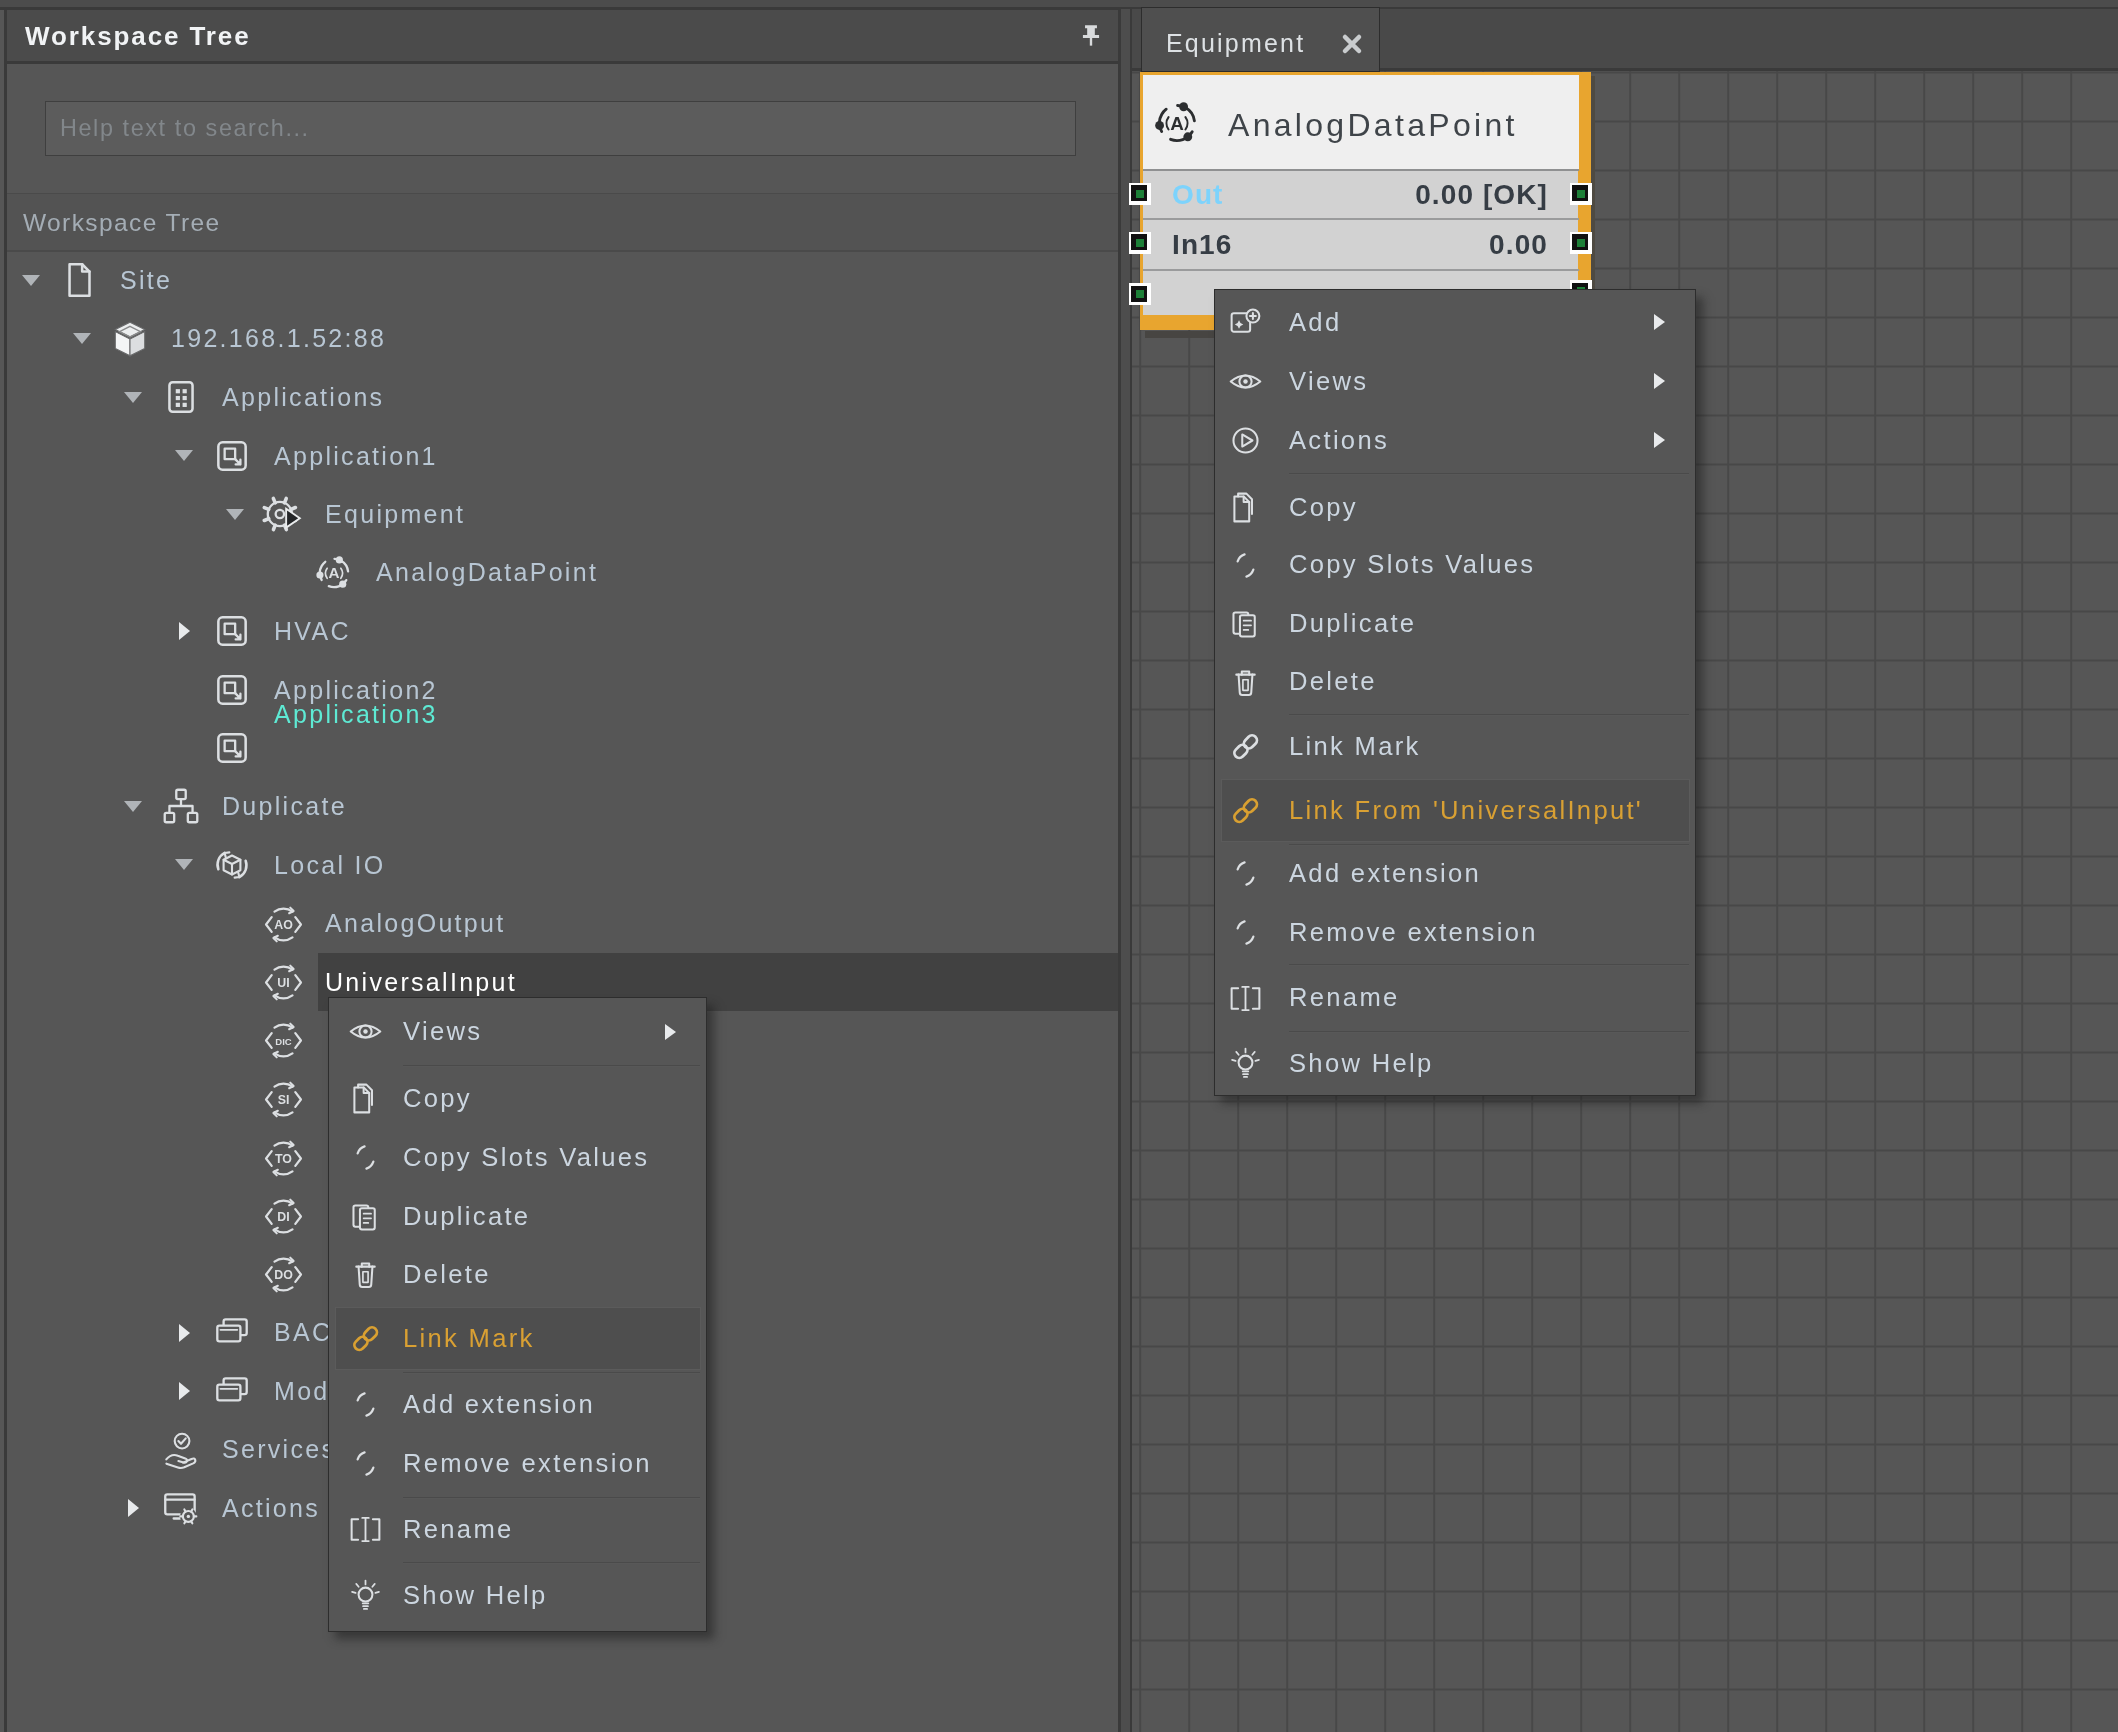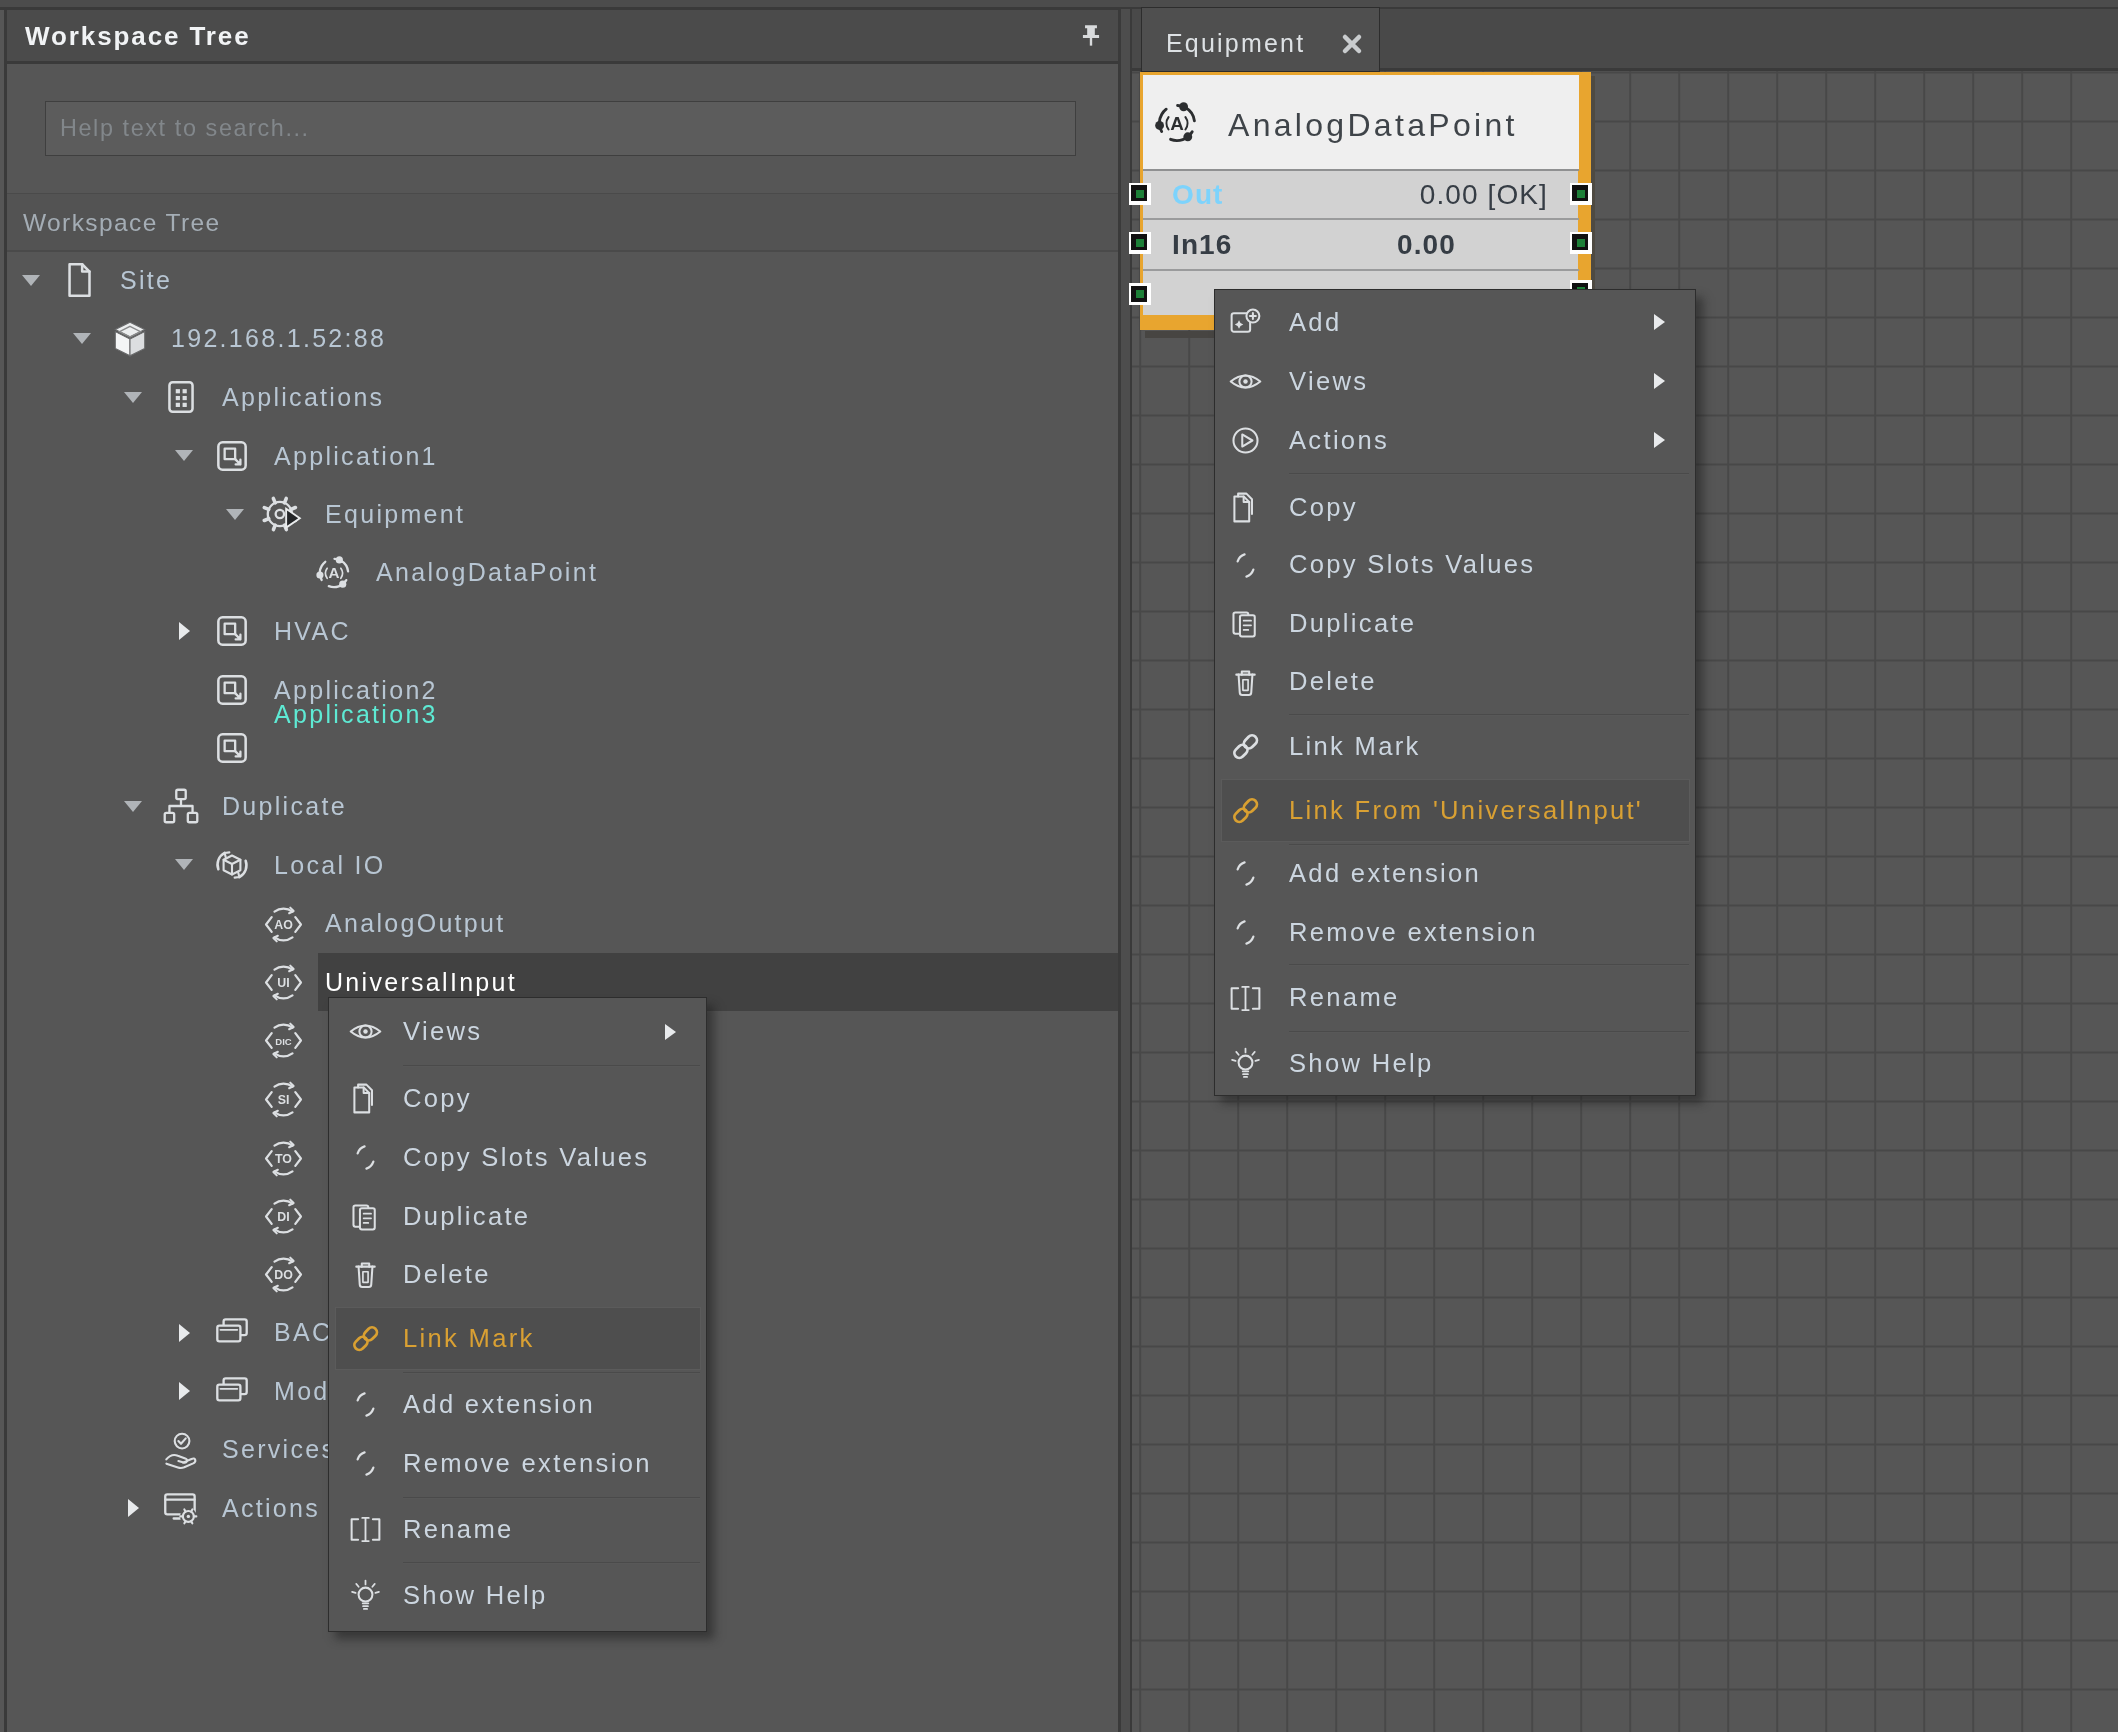--- a/index.html
+++ b/index.html
@@ -237,23 +237,23 @@
     <circle cx="28.3" cy="30.6" r="3.4" fill="#2c2e30"></circle>
     <path d="M13.5 15.5 a8 8 0 0 0 0 9.5" fill="none" stroke="#2c2e30" stroke-width="1.6" stroke-linecap="round" stroke-linejoin="round"></path>
     <path d="M26.5 15.5 a8 8 0 0 1 0 9.5" fill="none" stroke="#2c2e30" stroke-width="1.6" stroke-linecap="round" stroke-linejoin="round"></path>
     <text x="20" y="25" font-size="14.5" font-weight="bold" fill="#2c2e30" text-anchor="middle" font-family="Liberation Sans,sans-serif">A</text>
   </svg>
 <div class="ab" style="left:1228px;top:107px;font-size:32px;color:#3f4449;letter-spacing:3.3px;z-index:8;">AnalogDataPoint</div>
 <div class="ab" style="left:1143px;top:169px;width:436px;height:1.6px;background:#8f9091;z-index:7;"></div>
 <div class="ab" style="left:1143px;top:218px;width:436px;height:1.6px;background:#9a9b9c;z-index:7;"></div>
 <div class="ab" style="left:1143px;top:269px;width:436px;height:1.6px;background:#9a9b9c;z-index:7;"></div>
 <div class="ab" style="left:1172px;top:179px;font-size:28px;font-weight:bold;color:#7dd3fc;letter-spacing:1.1px;z-index:8;">Out</div>
-<div class="ab" style="left:1305px;top:179px;width:243px;text-align:right;font-size:28px;font-weight:normal;color:#363d45;letter-spacing:1.1px;z-index:8;">0.00 [OK]</div>
+<div class="ab" style="left:1305px;top:179px;width:243px;text-align:right;font-size:28px;font-weight:bold;color:#363d45;letter-spacing:1.1px;z-index:8;">0.00 [OK]</div>
 <div class="ab" style="left:1172px;top:229px;font-size:28px;font-weight:bold;color:#363d45;letter-spacing:1.1px;z-index:8;">In16</div>
-<div class="ab" style="left:1305px;top:229px;width:243px;text-align:center;font-size:28px;font-weight:bold;color:#363d45;letter-spacing:1.1px;z-index:8;">0.00</div>
+<div class="ab" style="left:1305px;top:229px;width:243px;text-align:right;font-size:28px;font-weight:bold;color:#363d45;letter-spacing:1.1px;z-index:8;">0.00</div>
 <div class="ab" style="left:1591px;top:76px;width:4.4px;height:255px;background:#4e4a42;z-index:6;"></div>
 <div class="ab" style="left:1145px;top:331px;width:451px;height:7px;background:#474542;z-index:6;"></div>
 <div class="ab" style="left:1129px;top:183px;width:22px;height:22px;background:#fff;z-index:9;"></div>
 <div class="ab" style="left:1131px;top:185px;width:16.3px;height:16.3px;background:#111;z-index:9;"></div>
 <div class="ab" style="left:1136px;top:190px;width:7.6px;height:7.6px;background:#1d8038;z-index:9;"></div>
 <div class="ab" style="left:1129px;top:232px;width:22px;height:22px;background:#fff;z-index:9;"></div>
 <div class="ab" style="left:1131px;top:234px;width:16.3px;height:16.3px;background:#111;z-index:9;"></div>
 <div class="ab" style="left:1136px;top:239px;width:7.6px;height:7.6px;background:#1d8038;z-index:9;"></div>
 <div class="ab" style="left:1129px;top:283px;width:22px;height:22px;background:#fff;z-index:9;"></div>
 <div class="ab" style="left:1131px;top:286px;width:16.3px;height:16.3px;background:#111;z-index:9;"></div>

